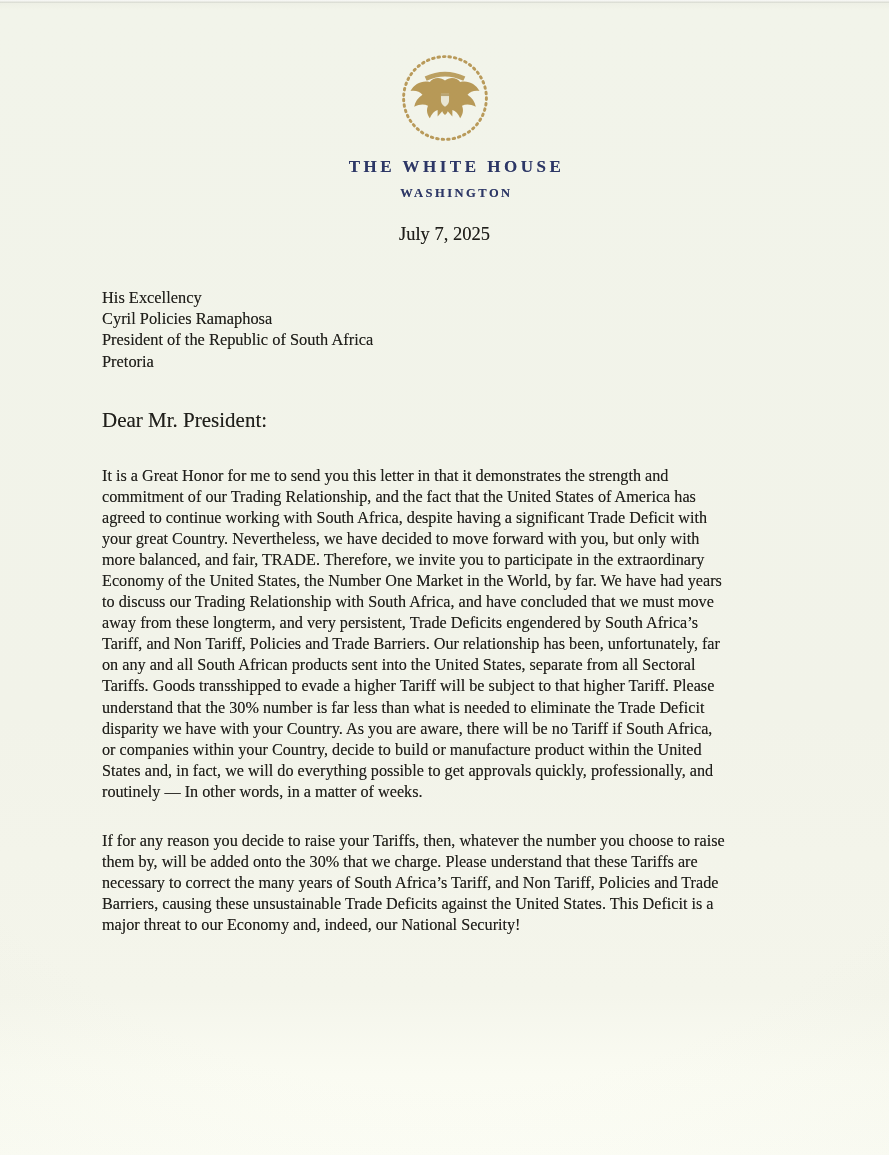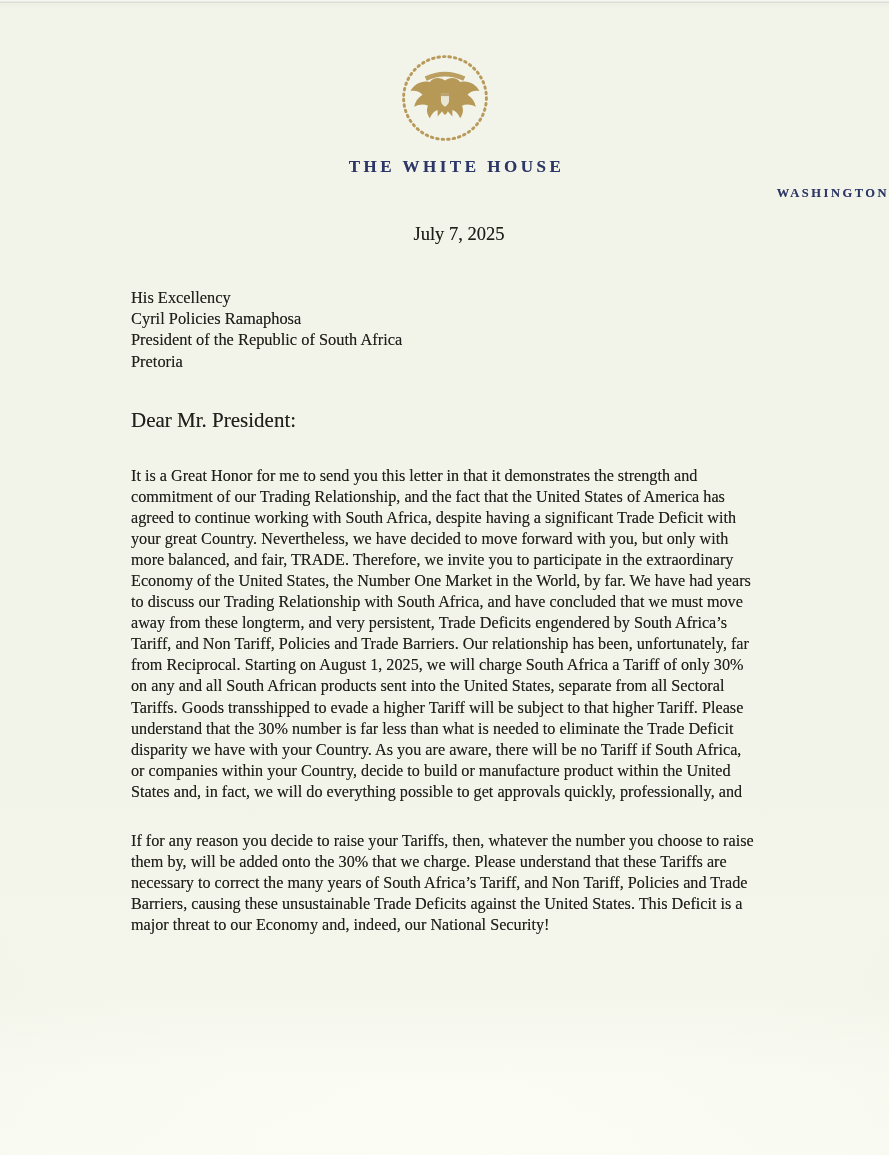--- a/index.html
+++ b/index.html
@@ -43,21 +43,21 @@
     font-size: 17px;
     font-weight: bold;
     letter-spacing: 3.5px;
     color: #2d3766;
   }
   .letterhead-subtitle {
     position: absolute;
     top: 186px;
     left: 0;
     width: 100%;
-    text-align: right;
+    text-align: center;
     font-size: 12.5px;
     font-weight: bold;
     letter-spacing: 2.5px;
     color: #2d3766;
   }
   .date-line {
     position: absolute;
     top: 224px;
     left: 0;
     width: 100%;
@@ -91,21 +91,20 @@
     line-height: 21.05px;
     white-space: nowrap;
     margin-top: 14px;
   }
   .para-1 { top: 452px; }
   .para-2 { top: 817px; }
 
   
   .recipient-block, .salutation, .body-paragraph, .date-line {
     text-shadow: 0 0 0.4px rgba(40,38,32,0.55);
-    padding-left: 29px;
   }
   .letterhead-title, .letterhead-subtitle {
     text-shadow: 0 0 0.4px rgba(45,55,102,0.5);
     padding-left: 24px;
   }
 </style>
 </head>
 <body>
 
 <div class="paper">
@@ -157,27 +156,27 @@
   <div class="body-paragraph para-1 ink">
     <div>It is a Great Honor for me to send you this letter in that it demonstrates the strength and</div>
     <div>commitment of our Trading Relationship, and the fact that the United States of America has</div>
     <div>agreed to continue working with South Africa, despite having a significant Trade Deficit with</div>
     <div>your great Country. Nevertheless, we have decided to move forward with you, but only with</div>
     <div>more balanced, and fair, TRADE. Therefore, we invite you to participate in the extraordinary</div>
     <div>Economy of the United States, the Number One Market in the World, by far. We have had years</div>
     <div>to discuss our Trading Relationship with South Africa, and have concluded that we must move</div>
     <div>away from these longterm, and very persistent, Trade Deficits engendered by South Africa’s</div>
     <div>Tariff, and Non Tariff, Policies and Trade Barriers. Our relationship has been, unfortunately, far</div>
-    <div>from Reciprocal. Starting on August 1, 2025, we will charge South Africa a Tariff of only 30%</div>
     <div>on any and all South African products sent into the United States, separate from all Sectoral</div>
     <div>Tariffs. Goods transshipped to evade a higher Tariff will be subject to that higher Tariff. Please</div>
     <div>understand that the 30% number is far less than what is needed to eliminate the Trade Deficit</div>
     <div>disparity we have with your Country. As you are aware, there will be no Tariff if South Africa,</div>
     <div>or companies within your Country, decide to build or manufacture product within the United</div>
     <div>States and, in fact, we will do everything possible to get approvals quickly, professionally, and</div>
+    <div>routinely — In other words, in a matter of weeks.</div>
   </div>
 
   <div class="body-paragraph para-2 ink">
     <div>If for any reason you decide to raise your Tariffs, then, whatever the number you choose to raise</div>
     <div>them by, will be added onto the 30% that we charge. Please understand that these Tariffs are</div>
     <div>necessary to correct the many years of South Africa’s Tariff, and Non Tariff, Policies and Trade</div>
     <div>Barriers, causing these unsustainable Trade Deficits against the United States. This Deficit is a</div>
     <div>major threat to our Economy and, indeed, our National Security!</div>
   </div>
 

